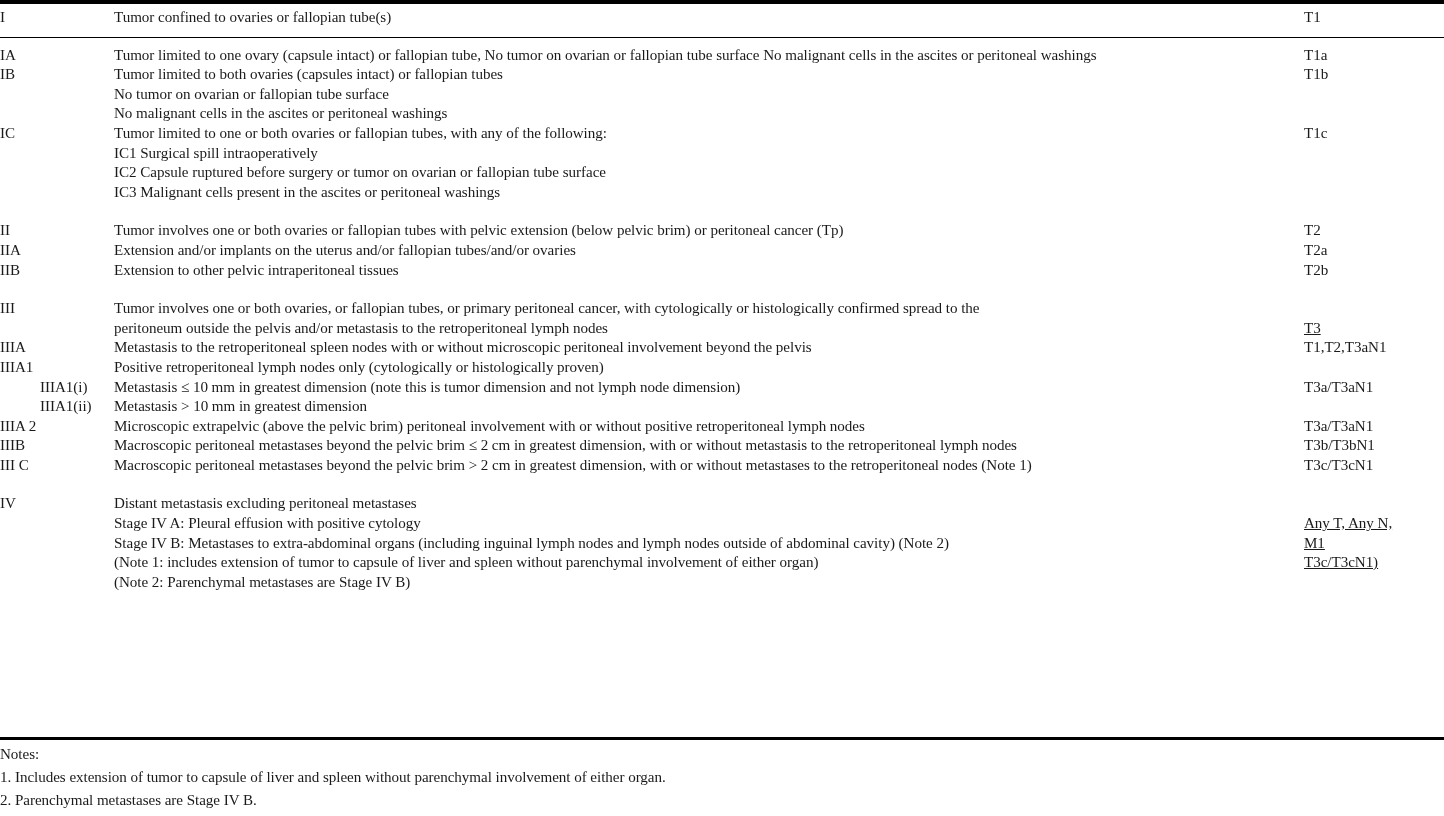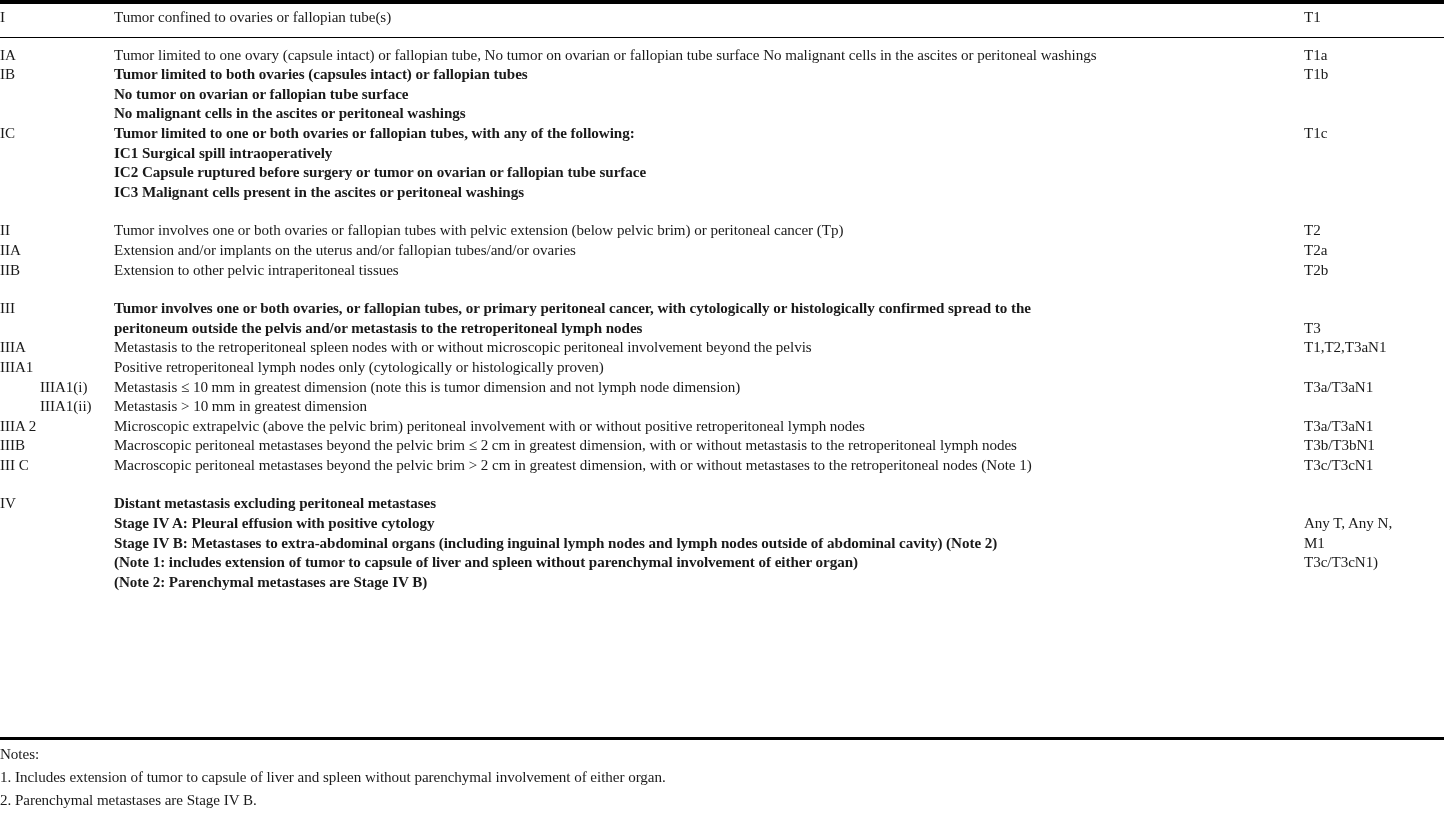--- a/index.html
+++ b/index.html
@@ -67,40 +67,40 @@
   .stage {
     padding-left: 18px;
     white-space: nowrap;
   }
   .stage.ind1 { }
   .stage.ind2 { padding-left: 40px; }
 
   .desc { padding-right: 8px; }
   .tnm  { white-space: nowrap; margin-left: 44px; }
 
-  .sub { display: block; font-weight: bold; }
+  .sub { display: block; }
 
   .head-row td { padding-top: 8px; padding-bottom: 9px; }
   .body-start td { padding-top: 9px; }
 
   .gap-row td { height: 19px; font-size: 1px; line-height: 1px; }
 
   .notes {
     position: absolute;
     left: 0;
     top: 743px;
     width: 1300px;
   }
   .notes .note-line {
     font-size: 15.1px;
     line-height: 23px;
     letter-spacing: -0.05px;
   }
 
-  .tnm-block { display: block; }
+  .tnm-block { display: block; text-decoration: underline; }
   .spacer-line { display: block; visibility: hidden; }
 </style>
 </head>
 <body>
 
 <div id="page">
 
   <div class="rule-top"></div>
   <div class="rule-under-head"></div>
   <div class="rule-bottom"></div>

